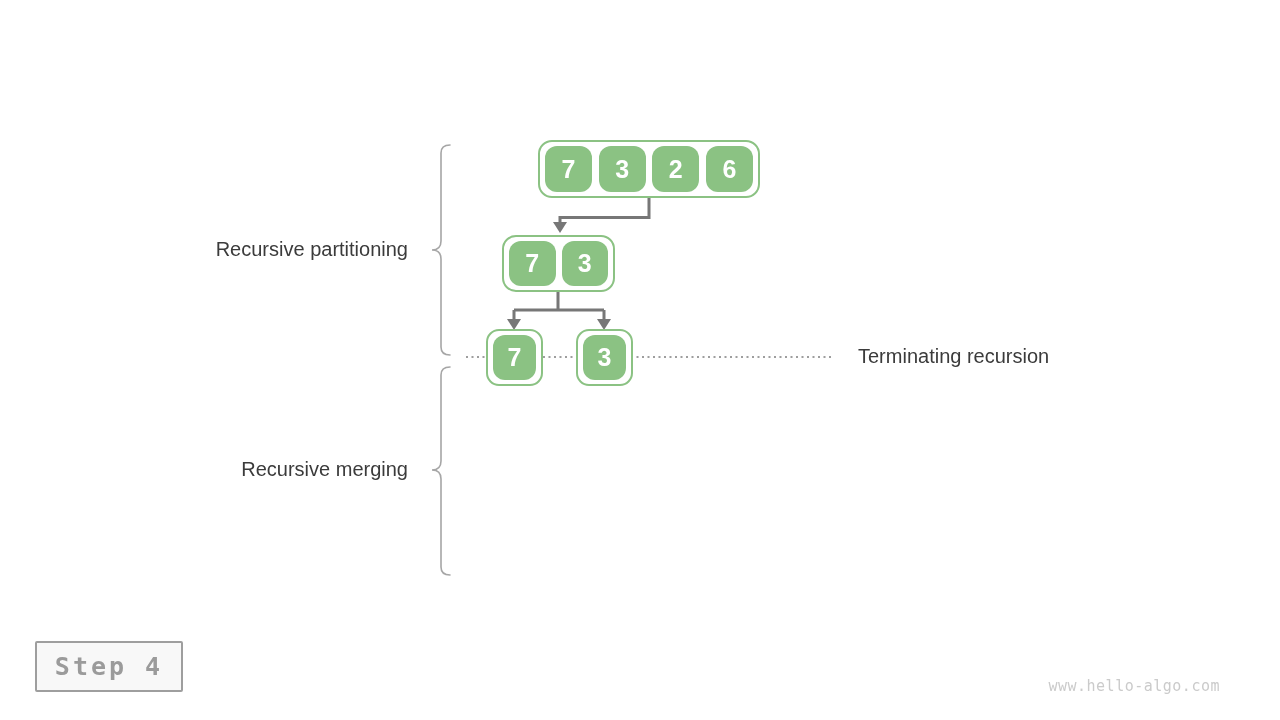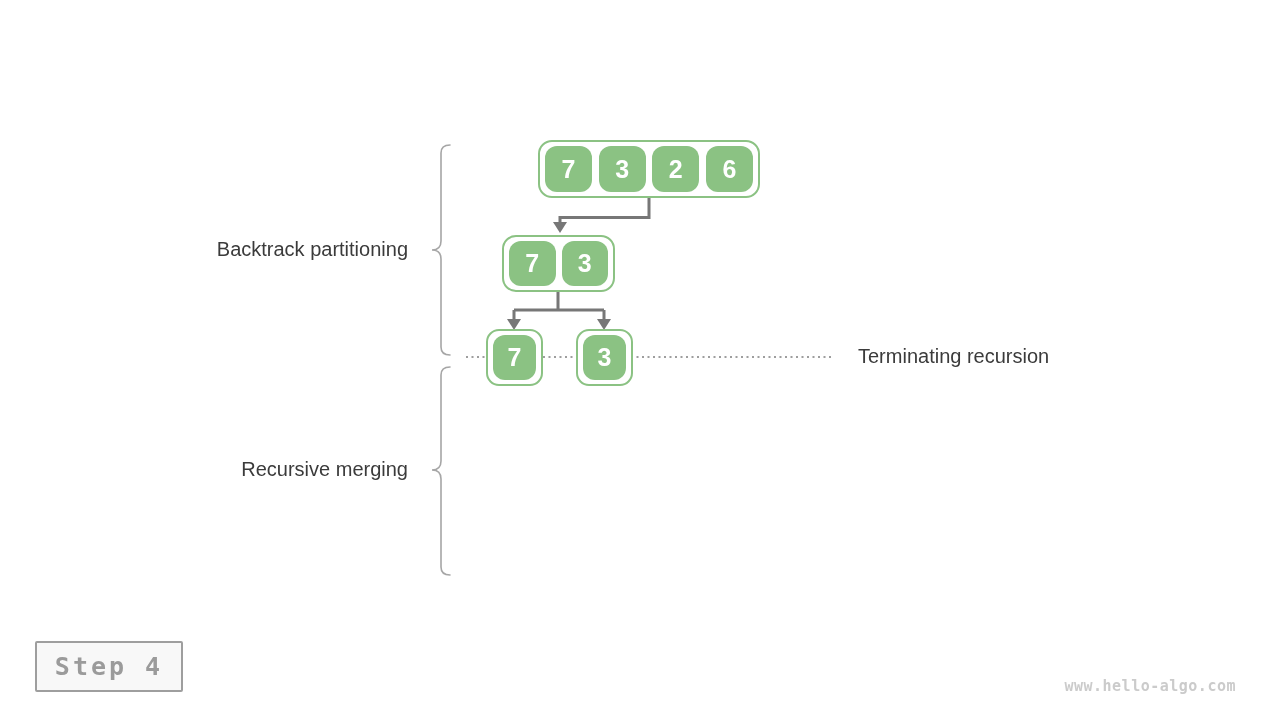--- a/index.html
+++ b/index.html
@@ -53,23 +53,23 @@
 
   .step{
     position:absolute;z-index:2;left:35px;top:641px;width:148px;height:51px;
     box-sizing:border-box;background:var(--c-step-bg);
     border:2px solid var(--c-step-border);border-radius:2px;
     display:flex;align-items:center;justify-content:center;
     font-family:"DejaVu Sans Mono","Liberation Mono",monospace;
     font-size:25px;font-weight:bold;letter-spacing:3px;color:var(--c-step-text);text-align:center;
   }
   .watermark{
-    position:absolute;z-index:2;right:44px;top:677px;
+    position:absolute;z-index:2;right:60px;top:677px;
     font-family:"DejaVu Sans Mono","Liberation Mono",monospace;
-    font-size:15px;color:var(--c-watermark);letter-spacing:0.5px;font-weight:bold;
+    font-size:15px;color:var(--c-watermark);letter-spacing:0.5px;
   }
 </style>
 </head>
 <body>
 
 <div class="canvas">
 
   <svg class="overlay" viewBox="0 0 1280 720" xmlns="http://www.w3.org/2000/svg">
 
     <path class="brace" d="M450 145 Q441 145 441 153 L441 241 Q441 250 432 250 Q441 250 441 259 L441 347 Q441 355 450 355"></path>
@@ -97,21 +97,21 @@
     <div class="cell">3</div>
   </div>
 
   <div class="array lvl3 lvl3a">
     <div class="cell">7</div>
   </div>
   <div class="array lvl3 lvl3b">
     <div class="cell">3</div>
   </div>
 
-  <div class="label label-rp">Backtrack partitioning</div>
+  <div class="label label-rp">Recursive partitioning</div>
   <div class="label label-bm">Recursive merging</div>
   <div class="label label-tr">Terminating recursion</div>
 
   <div class="step">Step 4</div>
 
   <div class="watermark">www.hello-algo.com</div>
 
 </div>
 
 </body></html>

